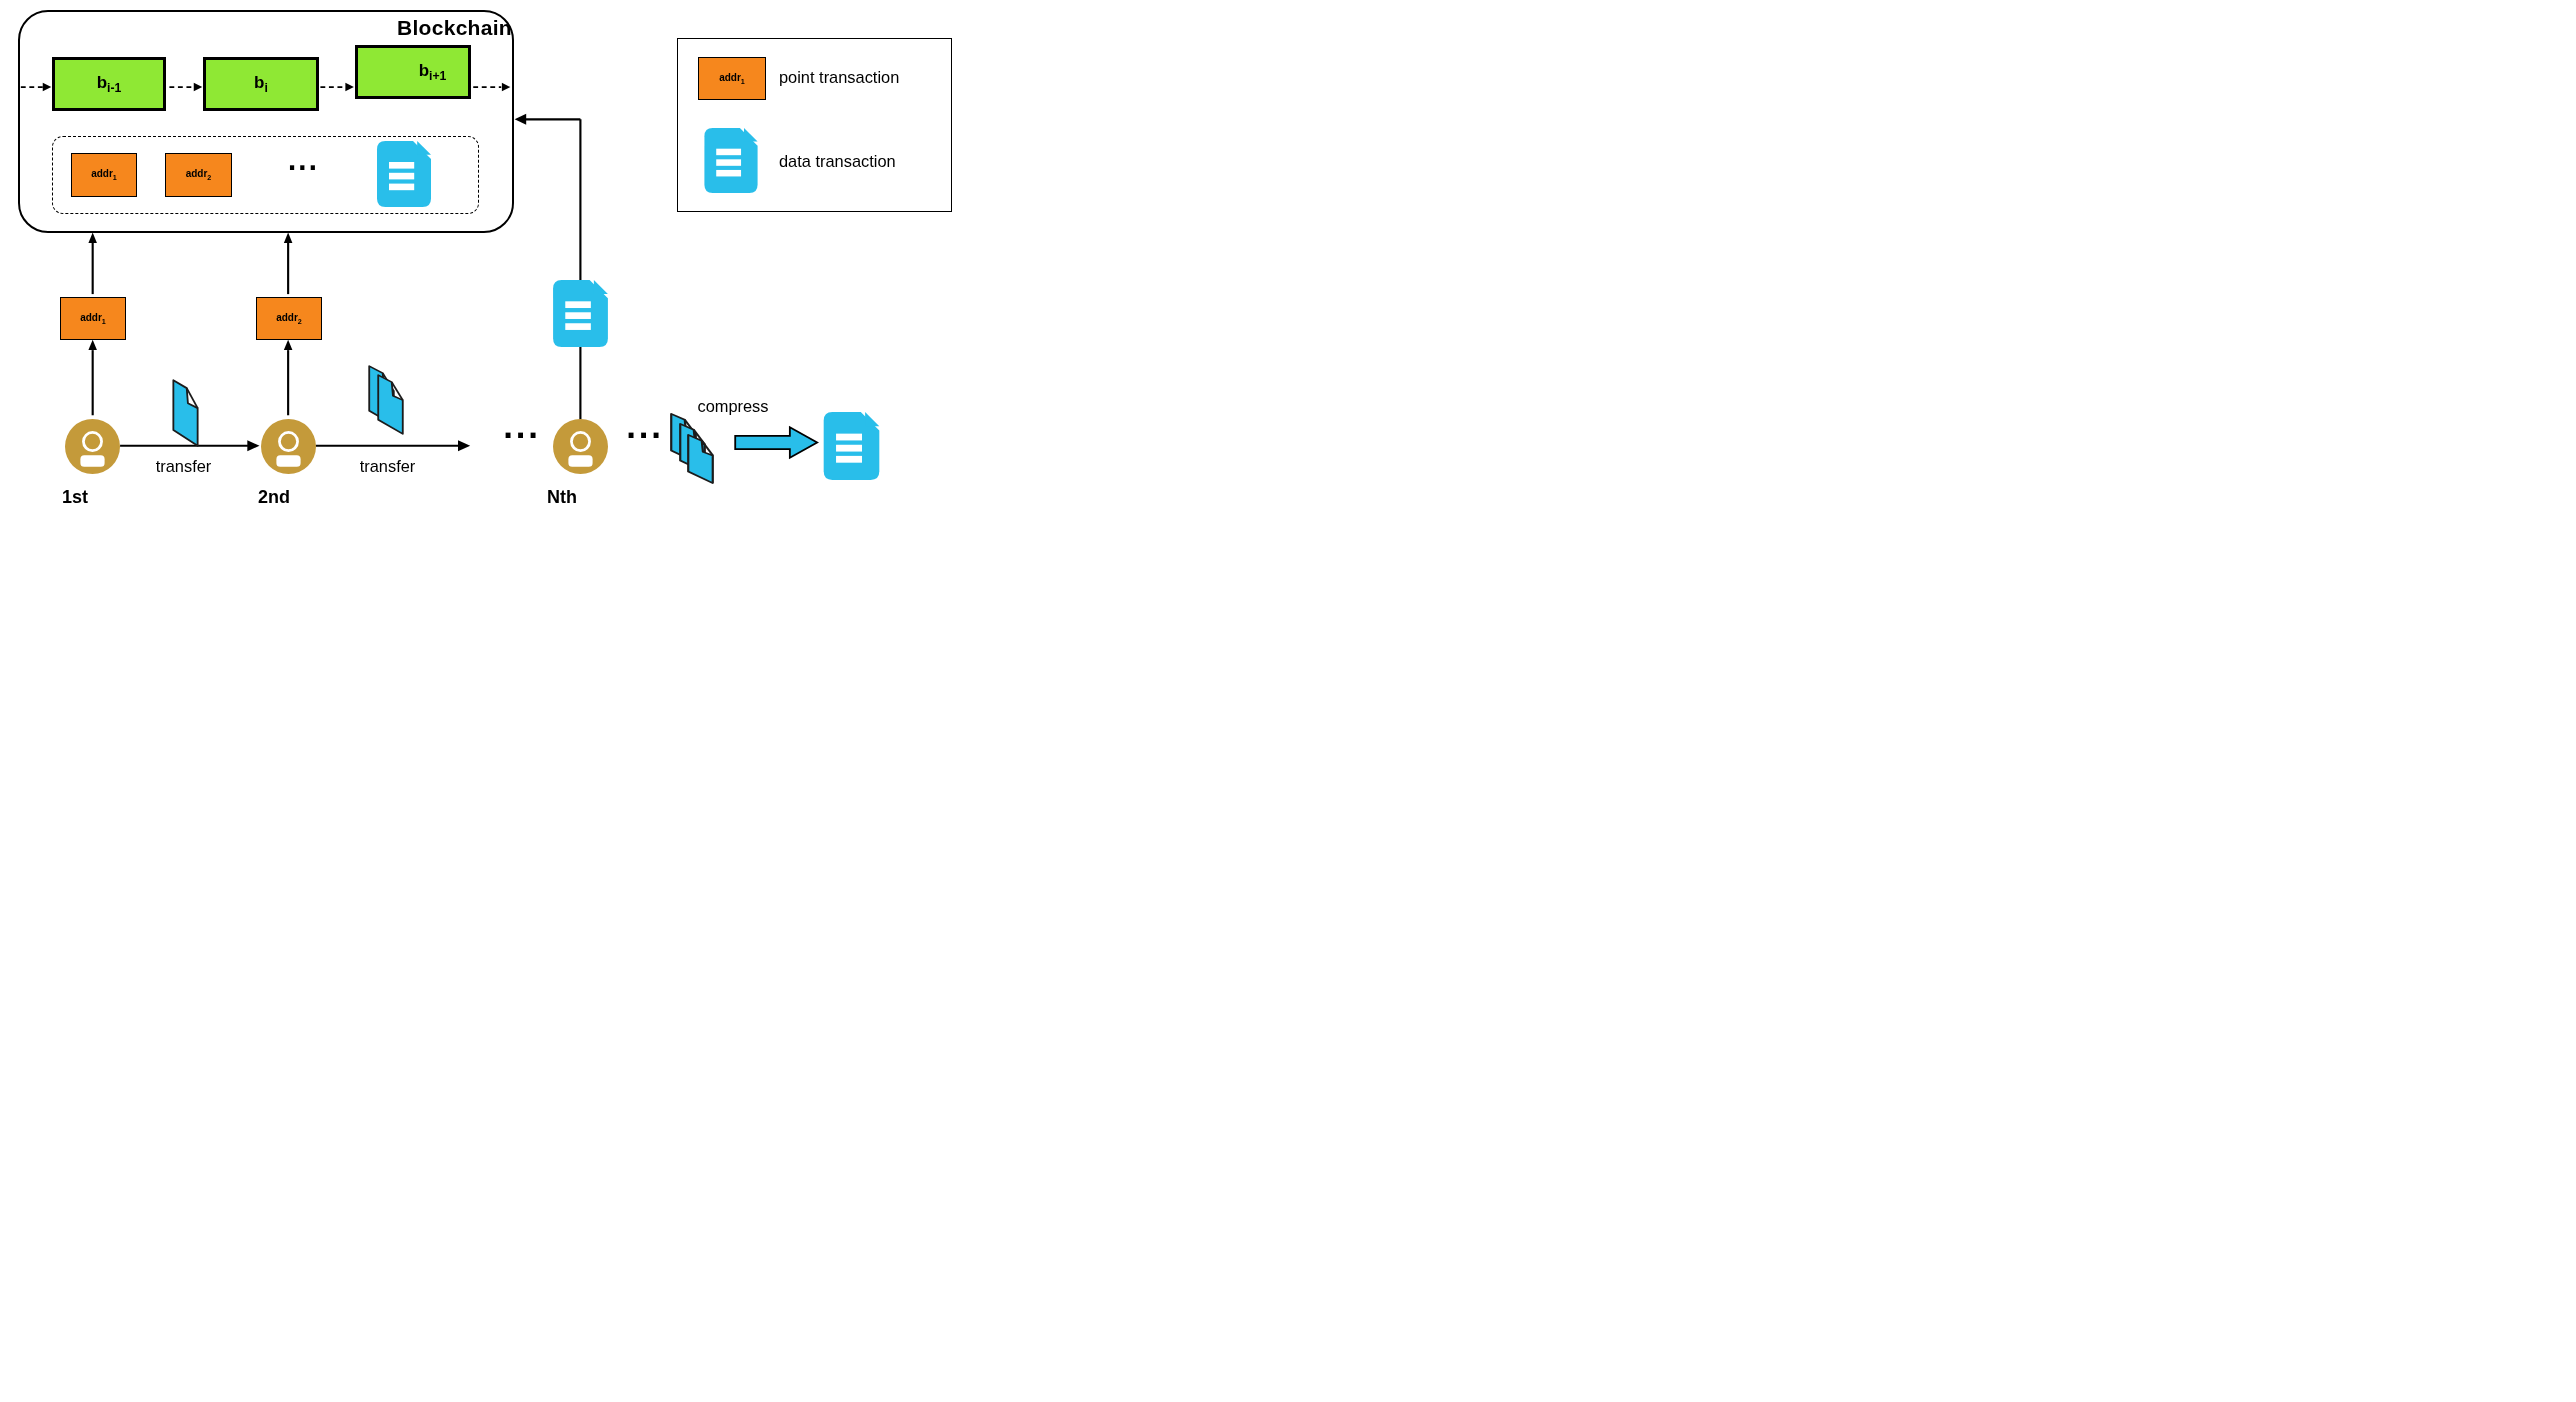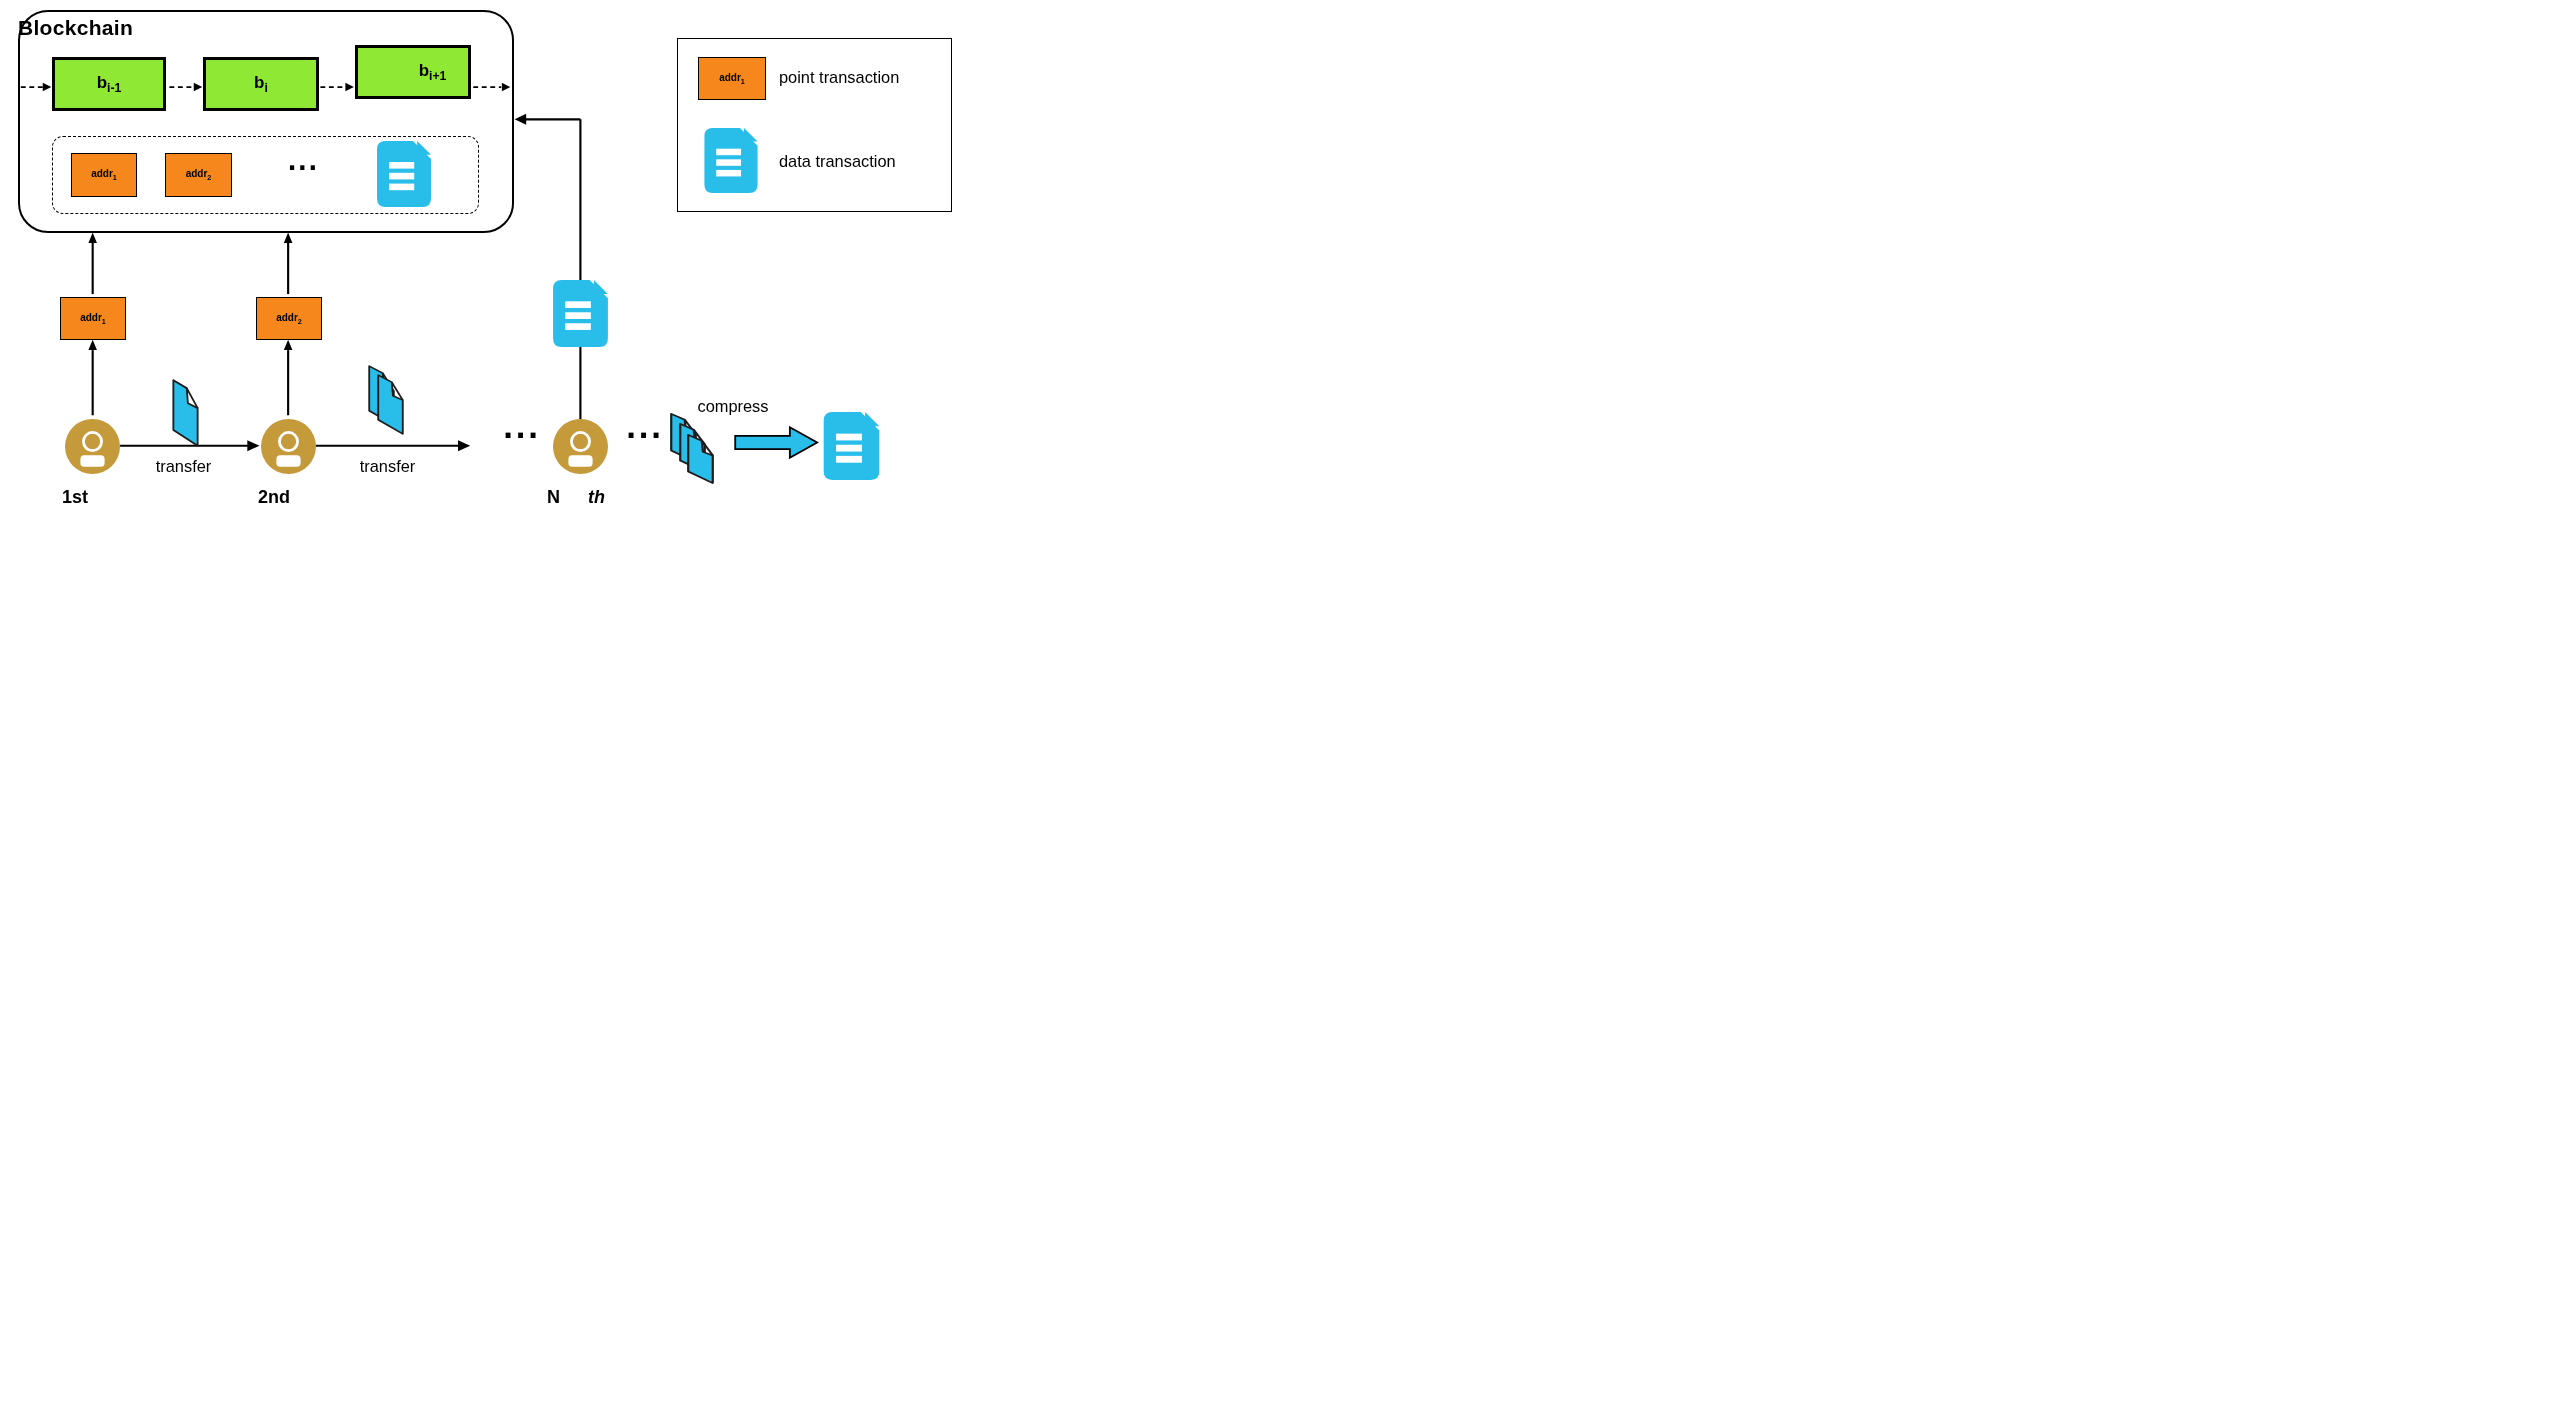--- a/index.html
+++ b/index.html
@@ -3,37 +3,37 @@
 <meta charset="utf-8">
 <style>
   html,body{margin:0;padding:0;background:#fff;}
   #canvas{
     position:relative;width:955px;height:520px;background:#fff;overflow:hidden;
     font-family:"Liberation Sans",sans-serif;color:#000;
   }
   .abs{position:absolute;}
   
   .bc-panel{left:18px;top:10.4px;width:492px;height:219px;border:2.4px solid #000;border-radius:30px;background:#fff;}
-  .bc-title{left:18px;top:16px;width:494px;text-align:left;font-size:21px;font-weight:bold;letter-spacing:0.3px;}
+  .bc-title{left:18px;top:16px;width:494px;text-align:right;font-size:21px;font-weight:bold;letter-spacing:0.3px;}
   .mempool{left:52px;top:136px;width:425px;height:76px;border:1.2px dashed #000;border-radius:11px;}
   .legend{left:677px;top:38px;width:273px;height:172px;border:1.8px solid #000;background:#fff;}
   
   .gblock{height:54px;background:#8FE834;border:3px solid #000;display:flex;align-items:center;justify-content:center;}
   .gblock,.addr{box-sizing:border-box;}
   .blabel{font-size:17px;font-weight:bold;}
   sub{font-size:0.72em;font-weight:bold;margin-top:42px;}
   
   .addr{background:#F6871D;border:1.8px solid #000;display:flex;align-items:center;justify-content:center;font-weight:bold;}
   .addr .t{font-size:10px;font-weight:bold;}
   
   .lbl{font-weight:normal;font-size:16.4px;}
   .userlbl{font-weight:bold;font-size:18px;text-align:left;}
   .dots{font-family:"DejaVu Sans",sans-serif;font-weight:bold;font-size:28px;letter-spacing:1.8px;text-align:center;}
   .dots-sm{font-family:"DejaVu Sans",sans-serif;font-weight:bold;font-size:24px;letter-spacing:1.2px;text-align:center;}
-  .it{font-style:italic;margin-left:28px;}
+  .it{}
   svg{display:block;}
   .overlay{left:0;top:0;pointer-events:none;}
 </style>
 </head>
 <body>
 
 <div id="canvas">
 
   <div class="abs bc-panel"></div>
 

